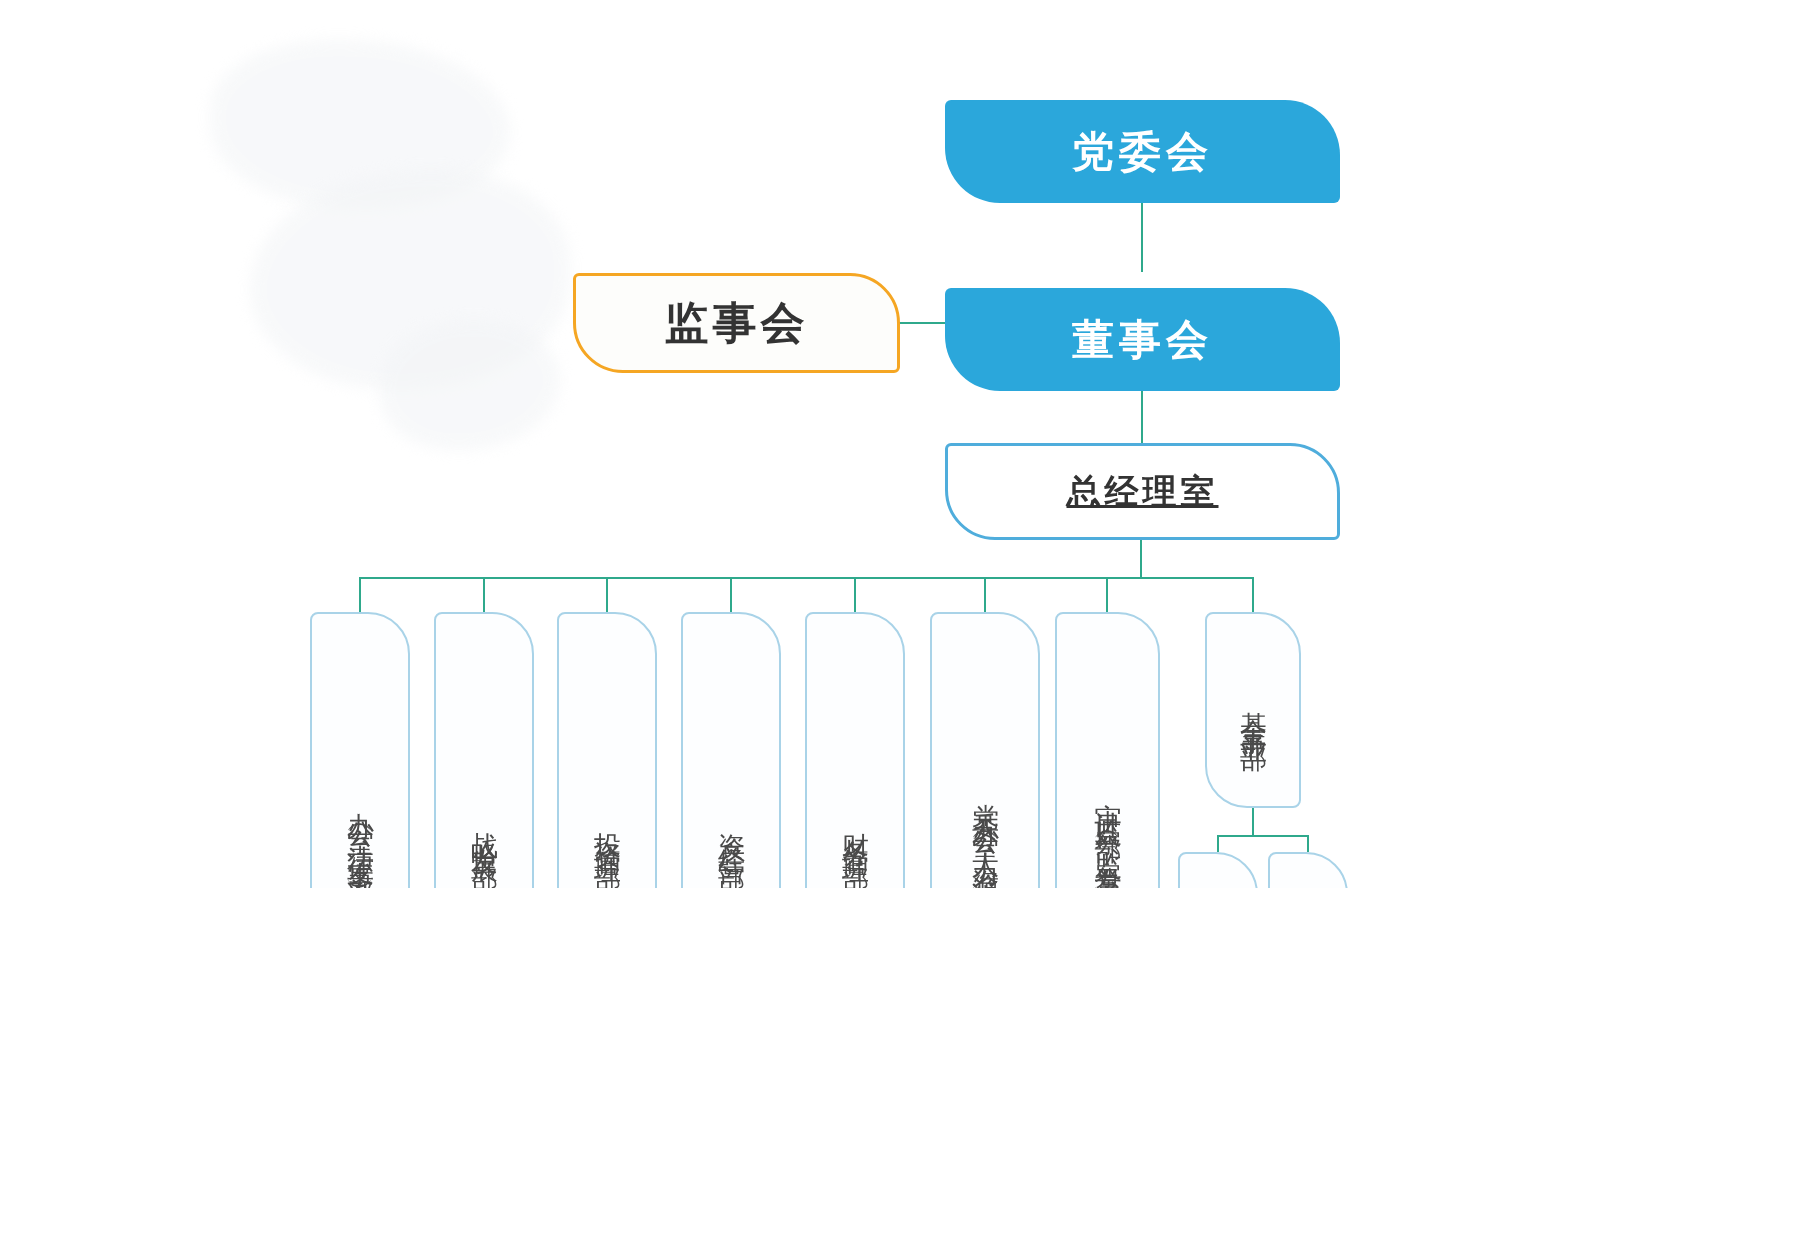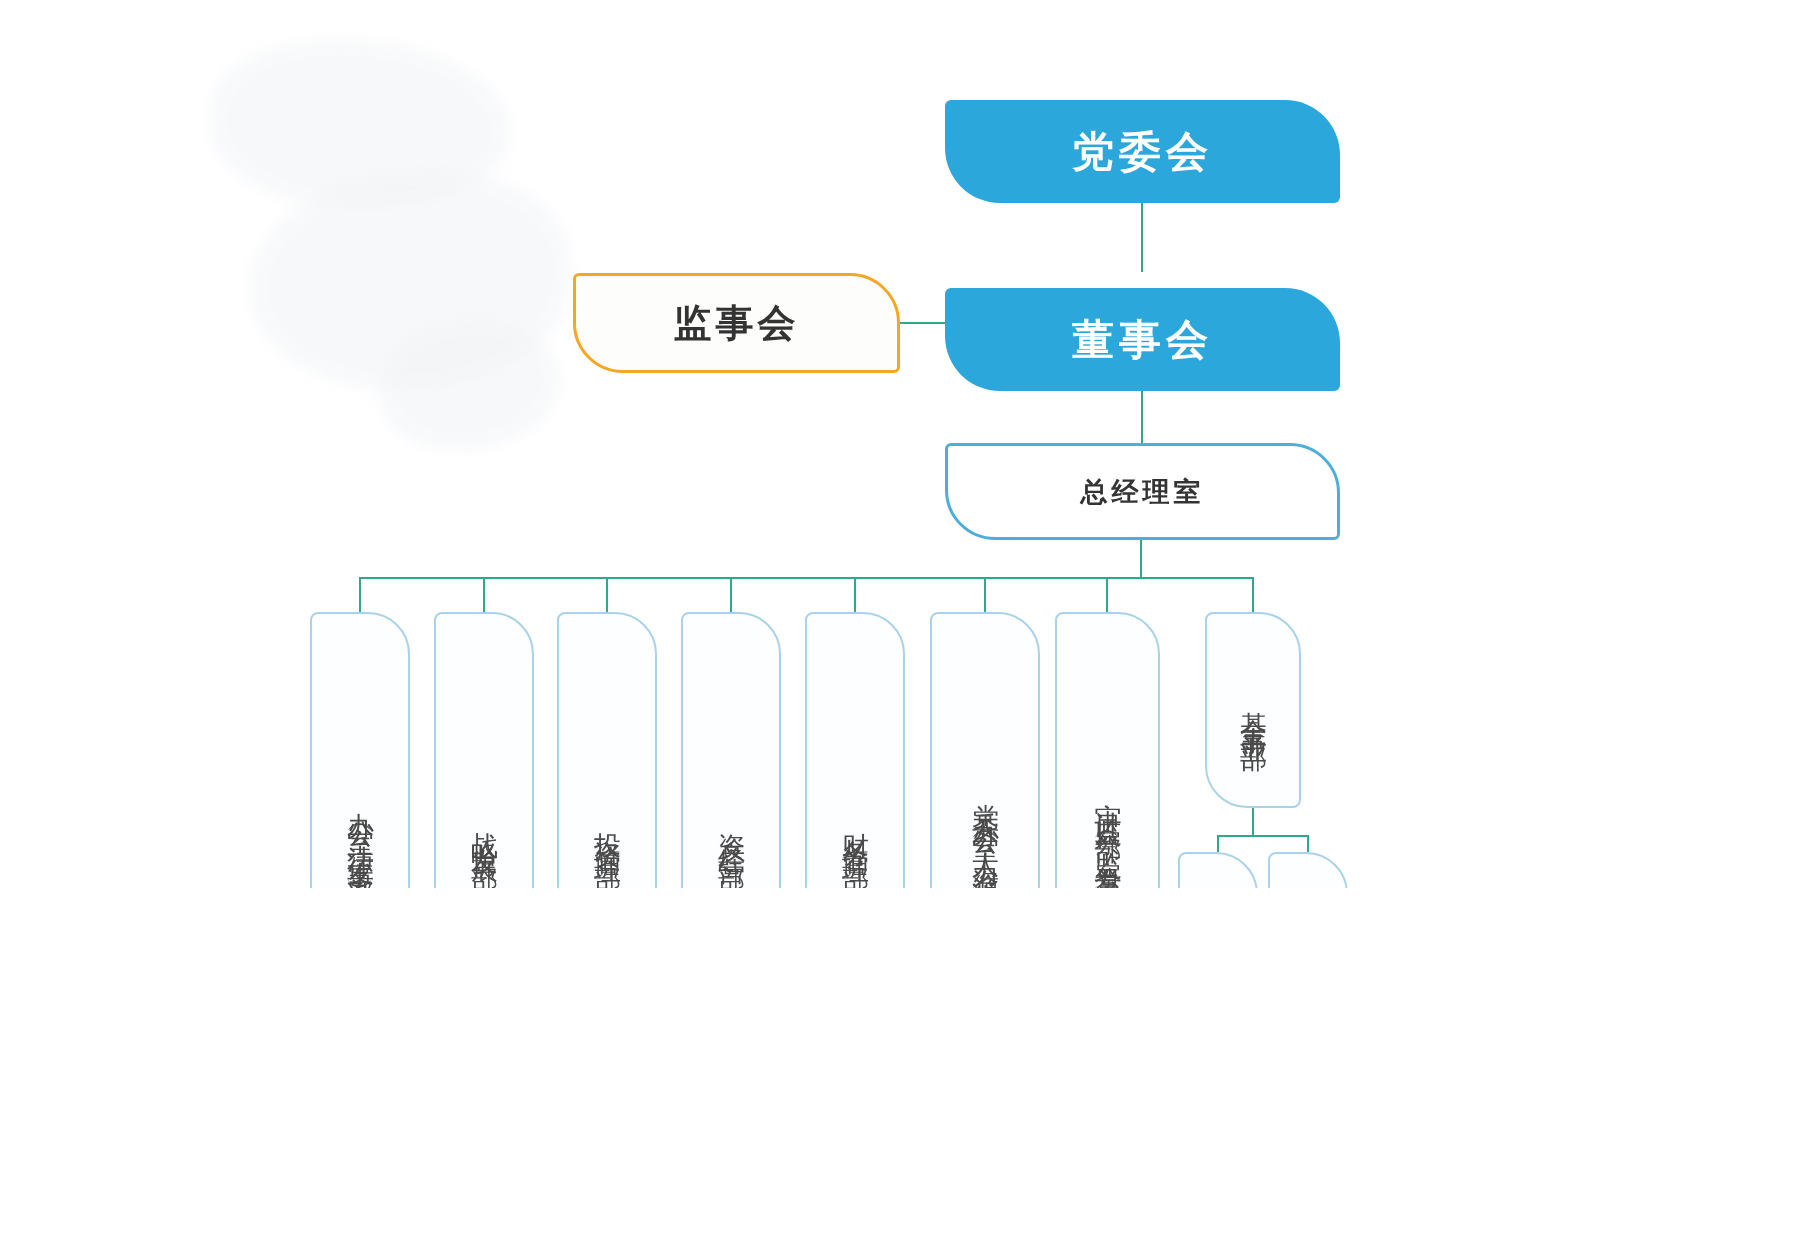--- a/index.html
+++ b/index.html
@@ -45,33 +45,34 @@
     font-size: 42px;
     letter-spacing: 5px;
     border-radius: 6px 55px 6px 55px;
   }
 
   .node-supervisory {
     background: #fdfdfb;
     border: 3px solid var(--orange, #f5a623);
     color: var(--text-dark, #333333);
     font-weight: bold;
-    font-size: 38px;
+    font-size: 44px;
     letter-spacing: 4px;
     border-radius: 6px 50px 6px 50px;
   }
 
   .node-gm {
     background: #ffffff;
     border: 3px solid var(--outline-blue, #4faddc);
     color: var(--text-dark, #333333);
     font-weight: bold;
-    font-size: 27px;
+    font-size: 34px;
     letter-spacing: 4px;
     border-radius: 6px 50px 6px 50px;
+    text-decoration: underline;
   }
 
   .dept {
     background: var(--child-bg, #fdfeff);
     border: 2px solid var(--child-border, #a9d3e8);
     border-radius: 8px 42px 8px 42px;
   }
 
   .vtext {
     writing-mode: vertical-rl;

